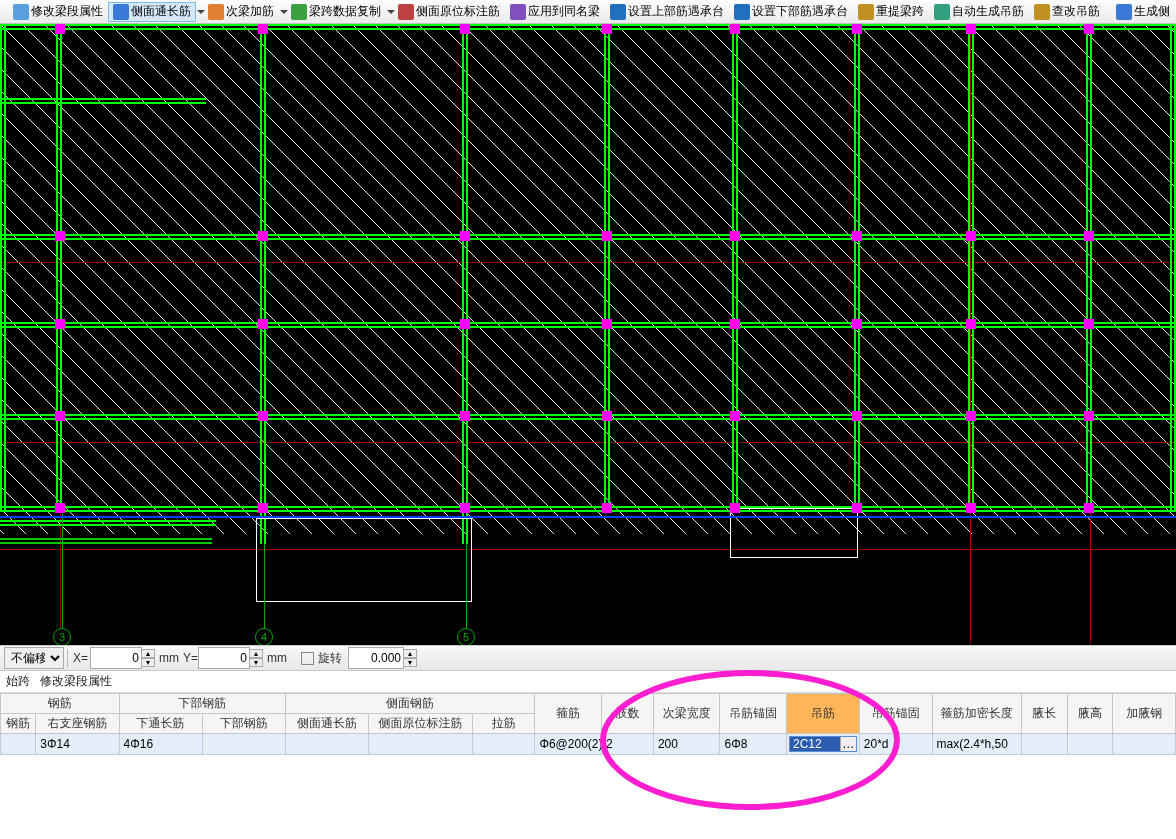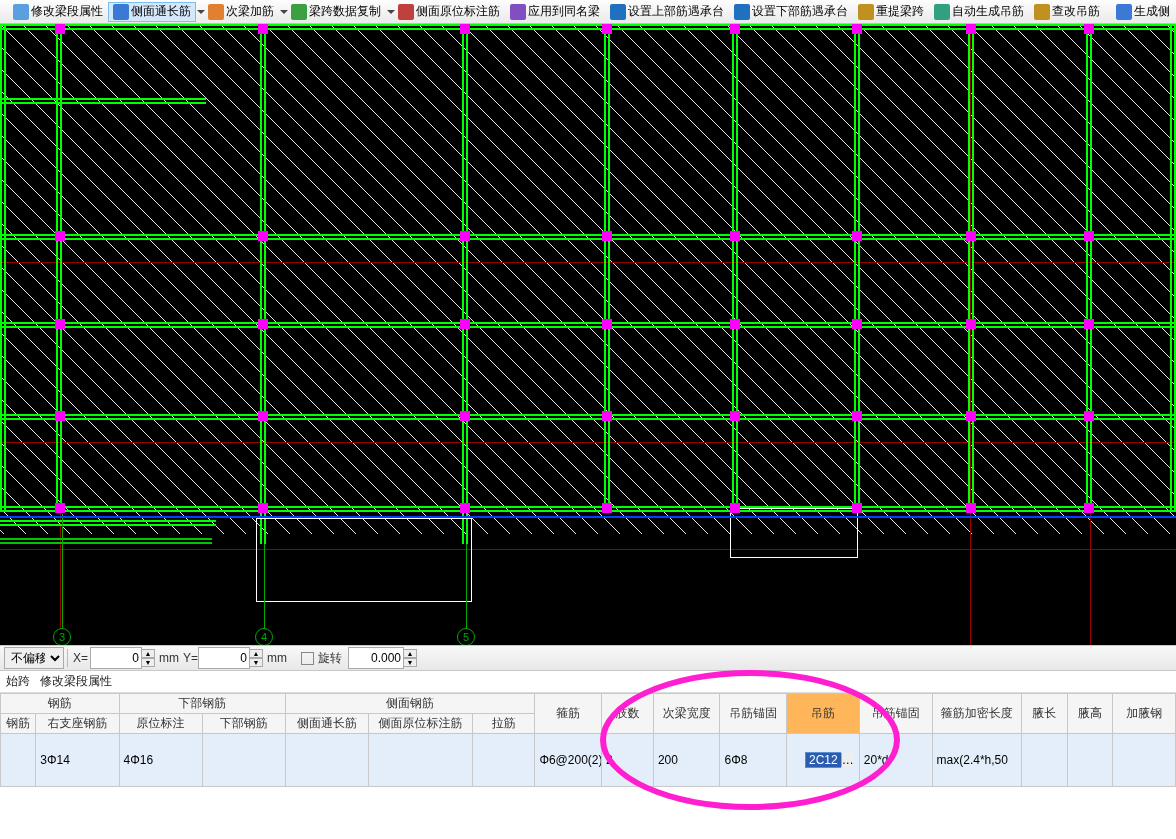--- a/index.html
+++ b/index.html
@@ -39,21 +39,21 @@
 
 .tabsrow { height: 22px; display: flex; align-items: center; padding: 2px 6px; border-bottom: 1px solid #ddd; color: #222; }
 
 
 .grid { width: 1176px; border-collapse: collapse; table-layout: fixed; font-size: 12px; }
 .grid th, .grid td { border: 1px solid #c8c8c8; height: 20px; padding: 0 4px; text-align: left; white-space: nowrap; overflow: hidden; }
 .grid th { background: #f5f5f5; font-weight: normal; color: #333; text-align: center; }
 .grid th.sub { text-align: center; }
 .grid tr.datarow { background: #e3eefa; }
 .cell-orange { background: #ffb55a !important; color: #000; text-align: center; }
-.cell-editing { position: relative; padding: 18px !important; margin-left: 14px; }
+.cell-editing { position: relative; padding: 2px !important; margin-left: 14px; }
 .cell-editing .edbox { display: flex; align-items: center; height: 100%; border: 1px solid #5a8ed0; background: #fff; }
 .cell-editing .edbox .val { flex: 1; background: #2a5db0; color: #fff; padding: 0 3px; height: 100%; display: flex; align-items: center; }
 .cell-editing .edbox .dots { width: 16px; text-align: center; border-left: 1px solid #aaa; background: #eee; cursor: pointer; }
 
 
 .oval { position: absolute; border: 6px solid #ff1fd0; border-radius: 50%; pointer-events: none; z-index: 20; }
 </style>
 </head>
 <body>
 
@@ -277,21 +277,21 @@
       <th rowspan="2" class="cell-orange">吊筋</th>
       <th rowspan="2">吊筋锚固</th>
       <th rowspan="2">箍筋加密长度</th>
       <th rowspan="2">腋长</th>
       <th rowspan="2">腋高</th>
       <th rowspan="2">加腋钢</th>
     </tr>
     <tr>
       <th class="sub">钢筋</th>
       <th class="sub">右支座钢筋</th>
-      <th class="sub">原位标注</th>
+      <th class="sub">下通长筋</th>
       <th class="sub">下部钢筋</th>
       <th class="sub">侧面通长筋</th>
       <th class="sub">侧面原位标注筋</th>
       <th class="sub">拉筋</th>
     </tr>
   </thead>
   <tbody>
     <tr class="datarow">
       <td></td>
       <td>3Φ14</td>

